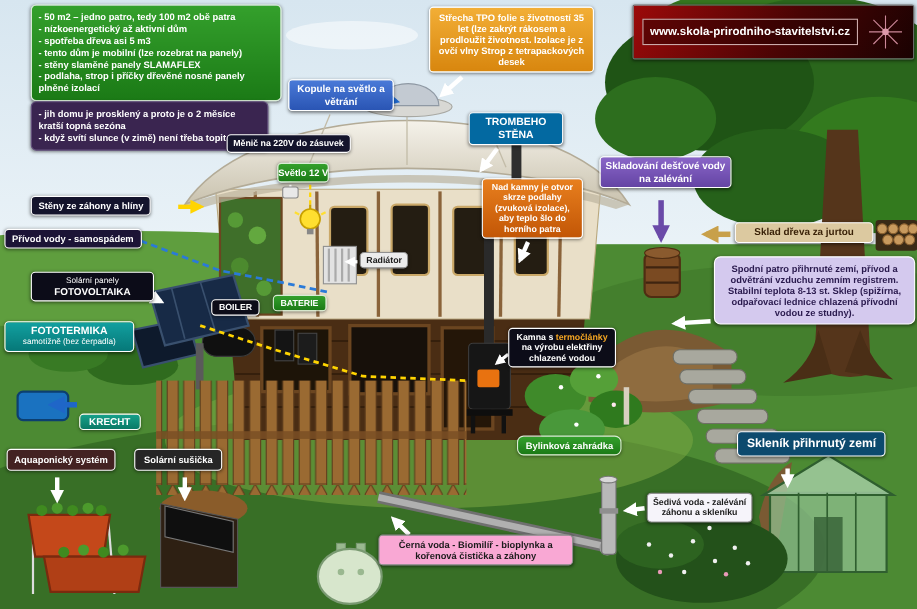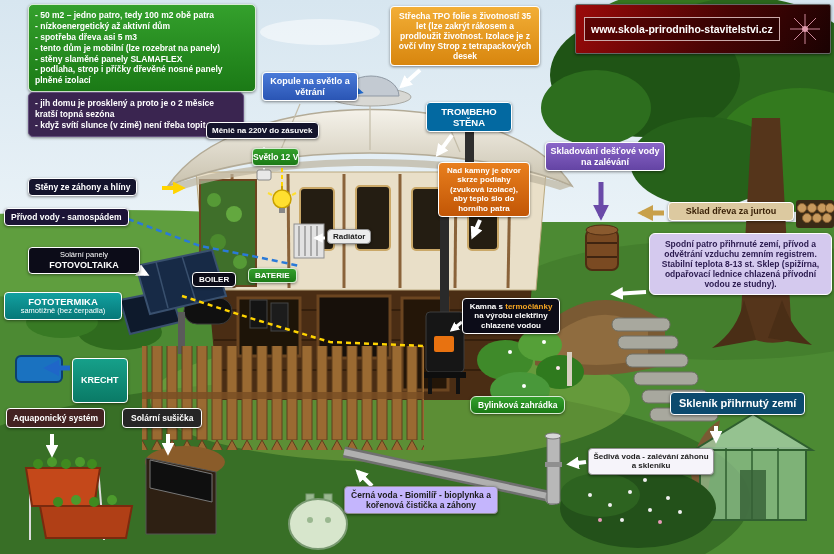--- a/index.html
+++ b/index.html
@@ -385,21 +385,21 @@
 <div class="lbl black" style="left:28px;top:247px;width:112px;font-size:8.5px">
   <div class="sub">Solární panely</div>
   <div style="font-size:9px">FOTOVOLTAIKA</div>
 </div>
 
 <div class="lbl teal" style="left:4px;top:292px;width:118px">
   <div style="font-size:9.5px">FOTOTERMIKA</div>
   <div class="sub">samotížně (bez čerpadla)</div>
 </div>
 
-<div class="lbl tealgreen nowrap" style="left:72px;top:358px;font-size:9px;padding:16px 8px">
+<div class="lbl tealgreen nowrap" style="left:72px;top:376px;font-size:9px;padding:1px 8px">
   <span>KRECHT</span>
 </div>
 
 <div class="lbl maroon nowrap" style="left:6px;top:408px;font-size:8.5px;padding:4px 6px">
   <span>Aquaponický systém</span>
 </div>
 
 <div class="lbl black nowrap" style="left:122px;top:408px;font-size:8.5px;padding:4px 8px;background:#262626">
   <span>Solární sušička</span>
 </div>
@@ -425,21 +425,21 @@
 </div>
 
 <div class="lbl green nowrap" style="left:470px;top:396px;font-size:8.5px;padding:3px 7px;border-radius:6px">
   <span>Bylinková zahrádka</span>
 </div>
 
 <div class="lbl black nowrap" style="left:670px;top:392px;font-size:11px;padding:4px 8px;background:#0c4a6e">
   <span>Skleník přihrnutý zemí</span>
 </div>
 
-<div class="lbl whitebox" style="left:588px;top:448px;width:126px;font-size:8px">
+<div class="lbl whitebox" style="left:588px;top:448px;width:96px;font-size:8px">
   <span>Šedivá voda - zalévání záhonu a skleníku</span>
 </div>
 
-<div class="lbl whitebox" style="left:344px;top:486px;width:154px;font-size:8.5px;background:#c4b5fd">
+<div class="lbl whitebox" style="left:344px;top:486px;width:177px;font-size:8.5px;background:#f9a8d4">
   <span>Černá voda - Biomilíř - bioplynka a kořenová čistička a záhony</span>
 </div>
 
 </div>
 
 </body></html>

